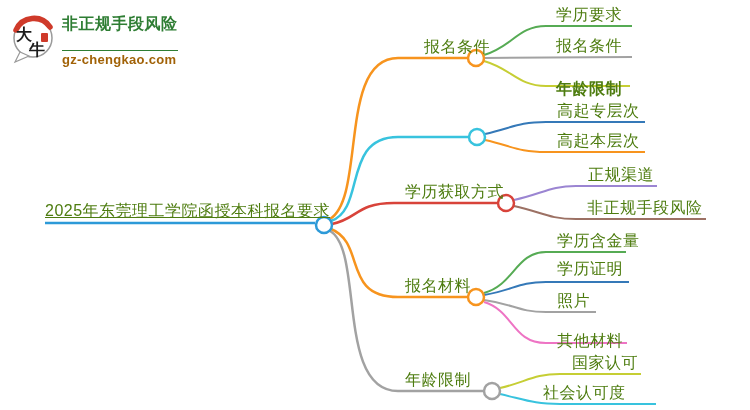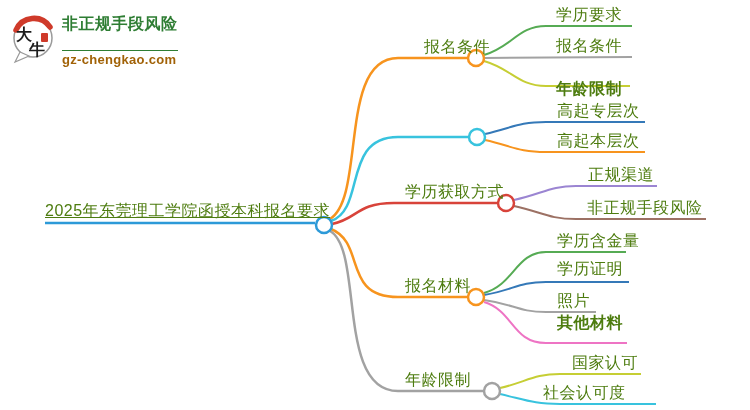--- a/index.html
+++ b/index.html
@@ -88,19 +88,19 @@
   <div class="label" style="left:557px;top:131px;">高起本层次</div>
 
   <div class="label" style="left:405px;top:182px;">学历获取方式</div>
   <div class="label" style="left:588px;top:165px;">正规渠道</div>
   <div class="label" style="left:587px;top:198px;">非正规手段风险</div>
 
   <div class="label" style="left:405px;top:276px;">报名材料</div>
   <div class="label" style="left:557px;top:231px;">学历含金量</div>
   <div class="label" style="left:557px;top:261px;font-family:Liberation Mono, monospace;">学历证明</div>
   <div class="label" style="left:557px;top:291px;">照片</div>
-  <div class="label" style="left:557px;top:313px;font-weight:bold;">其他材料</div>
+  <div class="label" style="left:557px;top:331px;">其他材料</div>
 
   <div class="label" style="left:405px;top:370px;">年龄限制</div>
   <div class="label" style="left:572px;top:353px;">国家认可</div>
   <div class="label" style="left:543px;top:383px;">社会认可度</div>
 
 </div>
 
 </body></html>

